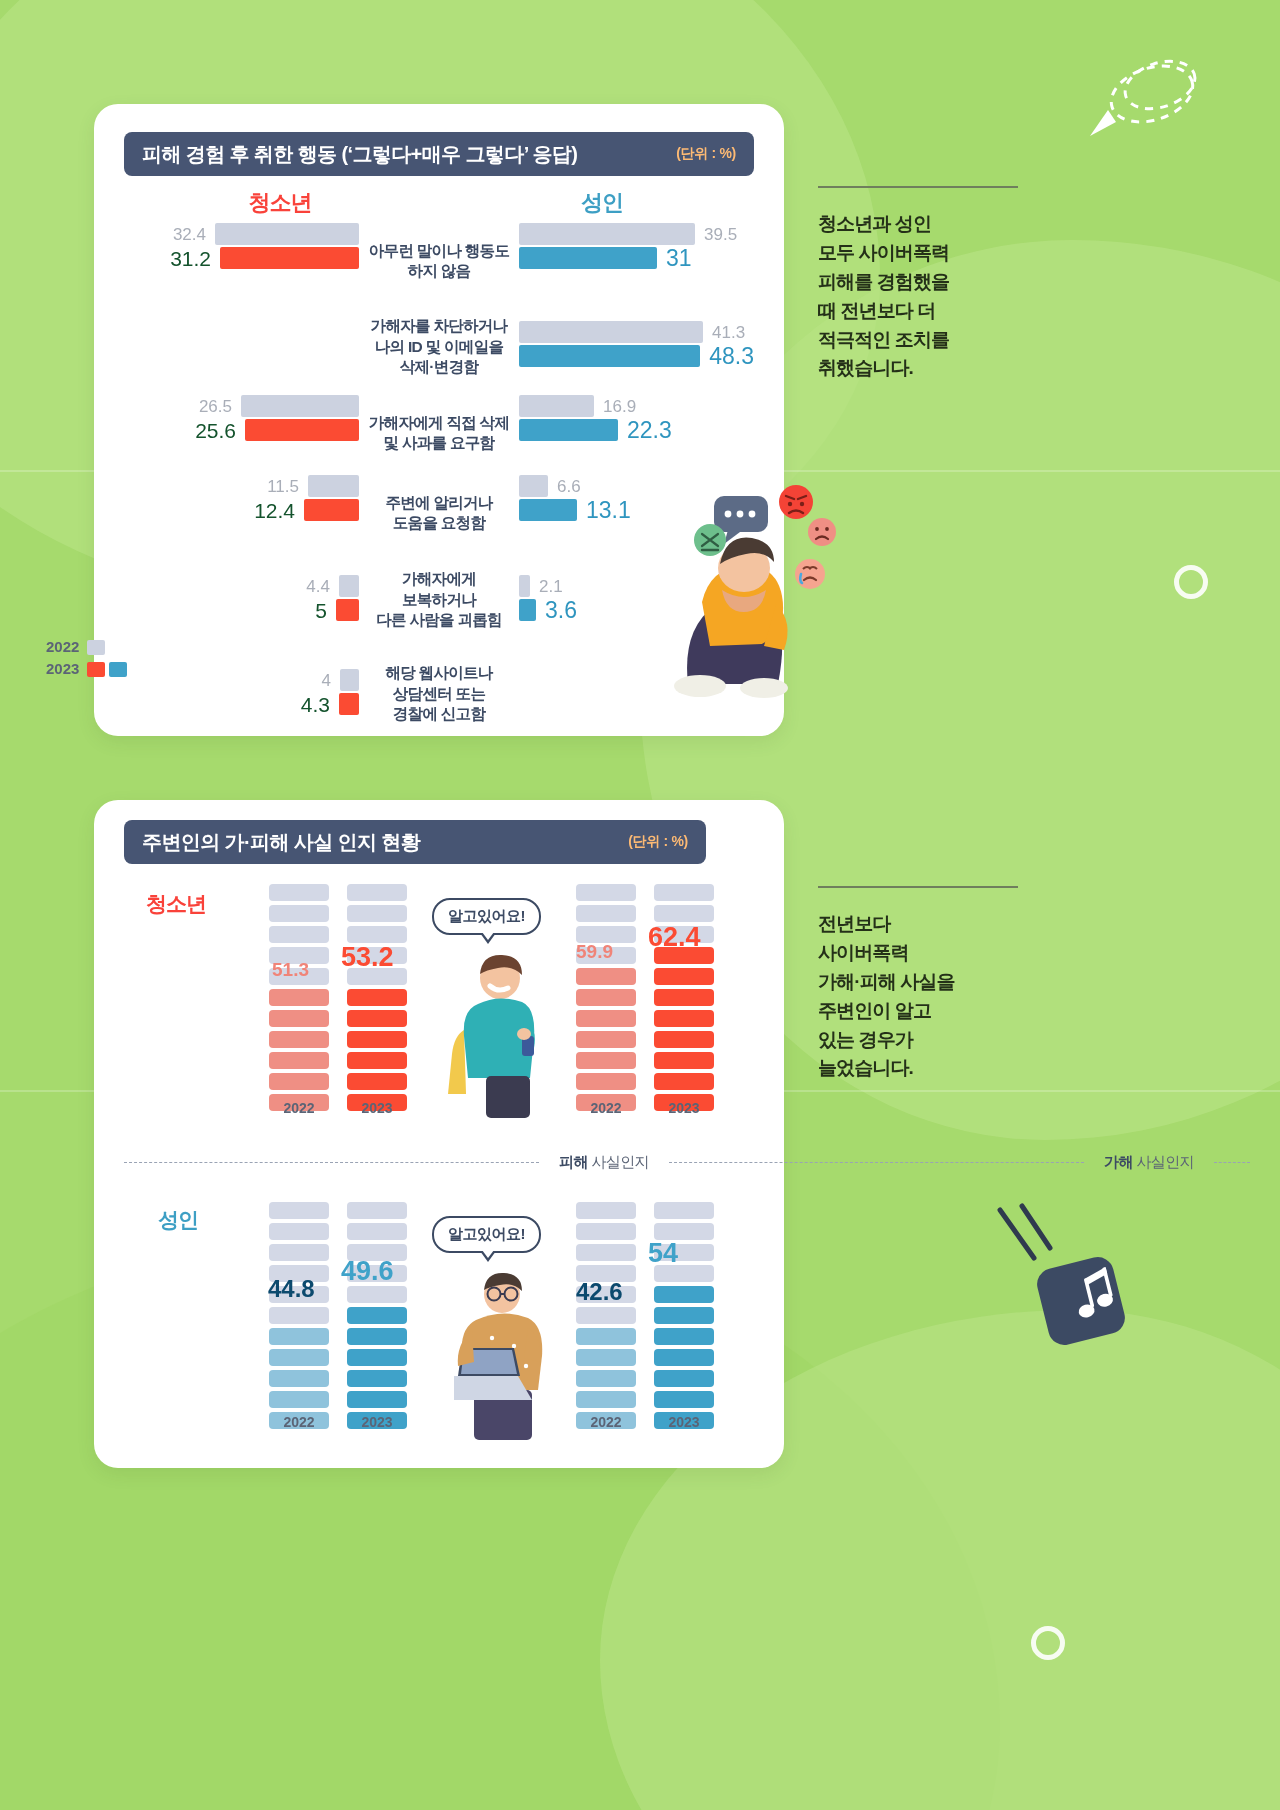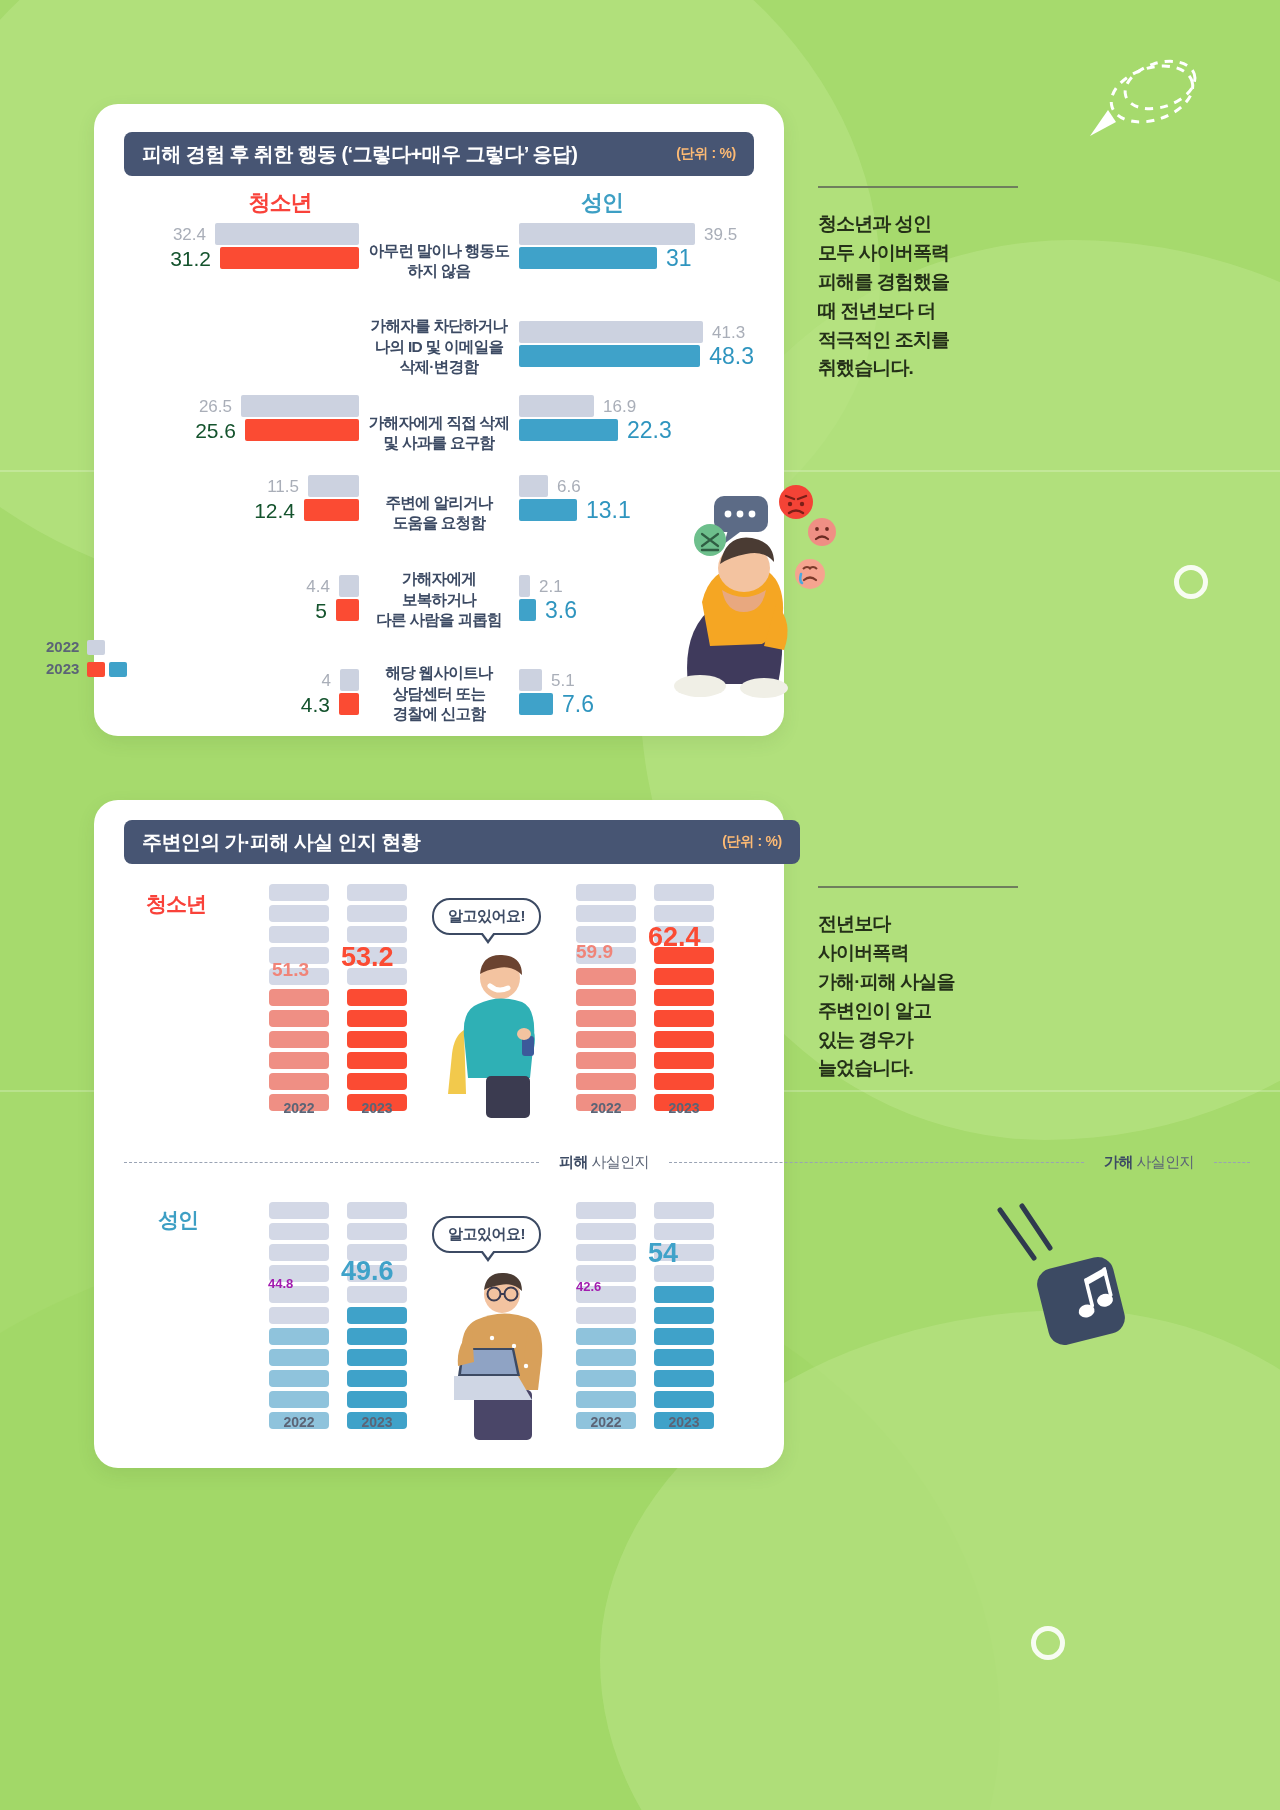--- a/index.html
+++ b/index.html
@@ -138,21 +138,21 @@
   .seg.empty-a { background:#d3d8e6; }
   .seg.fill-prev-y { background:#ef8f84; }
   .seg.fill-prev-a { background:#8fc3dc; }
   .seg.fill-cur-y  { background:#fb4b33; }
   .seg.fill-cur-a  { background:#3fa2c9; }
 
   .stack-val {
     position:absolute; font-weight:bold; white-space:nowrap; line-height:1;
   }
   .sv-prev-y { color:#f08478; font-size:19px; }
-  .sv-prev-a { color:#a21caf; font-size:13px; }
+  .sv-prev-a { color:#0c4a6e; font-size:24px; }
   .sv-cur-y  { color:#fb4b33; font-size:27px; }
   .sv-cur-a  { color:#3fa2c9; font-size:27px; }
 
   .yr-label {
     position:absolute; font-size:14px; font-weight:bold; color:#5b6476;
     width:60px; text-align:center;
   }
 
   .bubble {
     position:absolute; border:2.5px solid #3c4a63; background:#fff;
@@ -360,30 +360,20 @@
         <span class="bar prev" style="width:19px"></span>
       </div>
       <div class="barline">
         <span class="val cur-y">4.3</span>
         <span class="bar cur-y" style="width:20px"></span>
       </div>
     </div>
     <div class="center-label" style="height:92px">해당 웹사이트나
 상담센터 또는
 경찰에 신고함</div>
-    <div class="side right">
-      <div class="barline" style="margin-top:20px">
-        <span class="bar prev" style="width:23px"></span>
-        <span class="val prev">5.1</span>
-      </div>
-      <div class="barline">
-        <span class="bar cur-a" style="width:34px"></span>
-        <span class="val cur-a">7.6</span>
-      </div>
-    </div>
   </div>
 </div>
 
 <div class="legend">
   <div class="lg-labels">
     <div>2022</div>
     <div>2023</div>
   </div>
   <div class="lg-swatches">
     <div>
@@ -445,21 +435,21 @@
   <div class="note-text">청소년과 성인
 모두 사이버폭력
 피해를 경험했을
 때 전년보다 더
 적극적인 조치를
 취했습니다.</div>
 </div>
 
 <div class="card" id="card-aware"></div>
 
-<div class="card-title" style="left:124px; top:820px; width:676px;">
+<div class="card-title" style="left:124px; top:820px; width:582px;">
   <span class="t-main">주변인의 가·피해 사실 인지 현황</span>
   <span class="t-unit">(단위 : %)</span>
 </div>
 
 <div class="aw-group-label aw-youth">청소년</div>
 <div class="aw-group-label aw-adult">성인</div>
 
 <div class="stack" style="left:269px; top:884px;">
   <div class="seg empty-y"></div>
     <div class="seg empty-y"></div>

